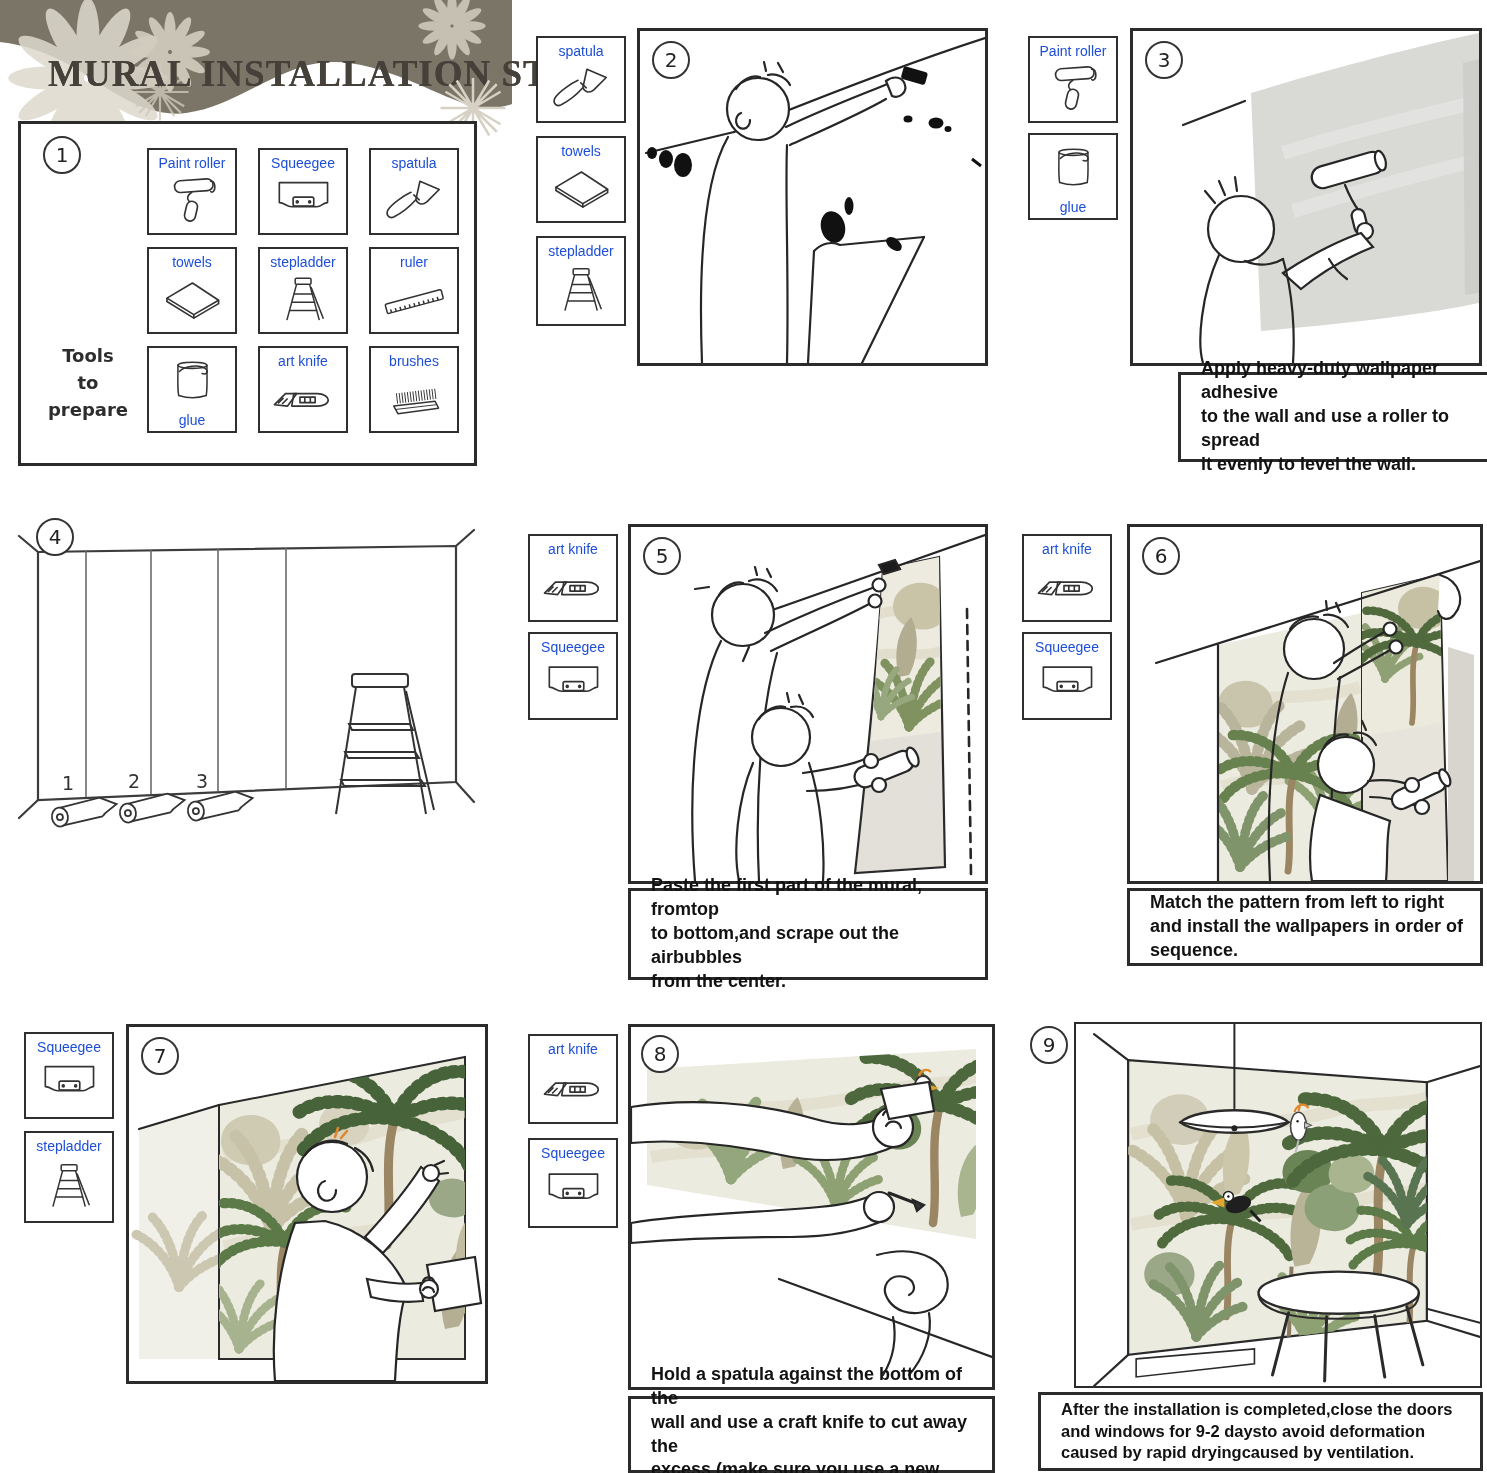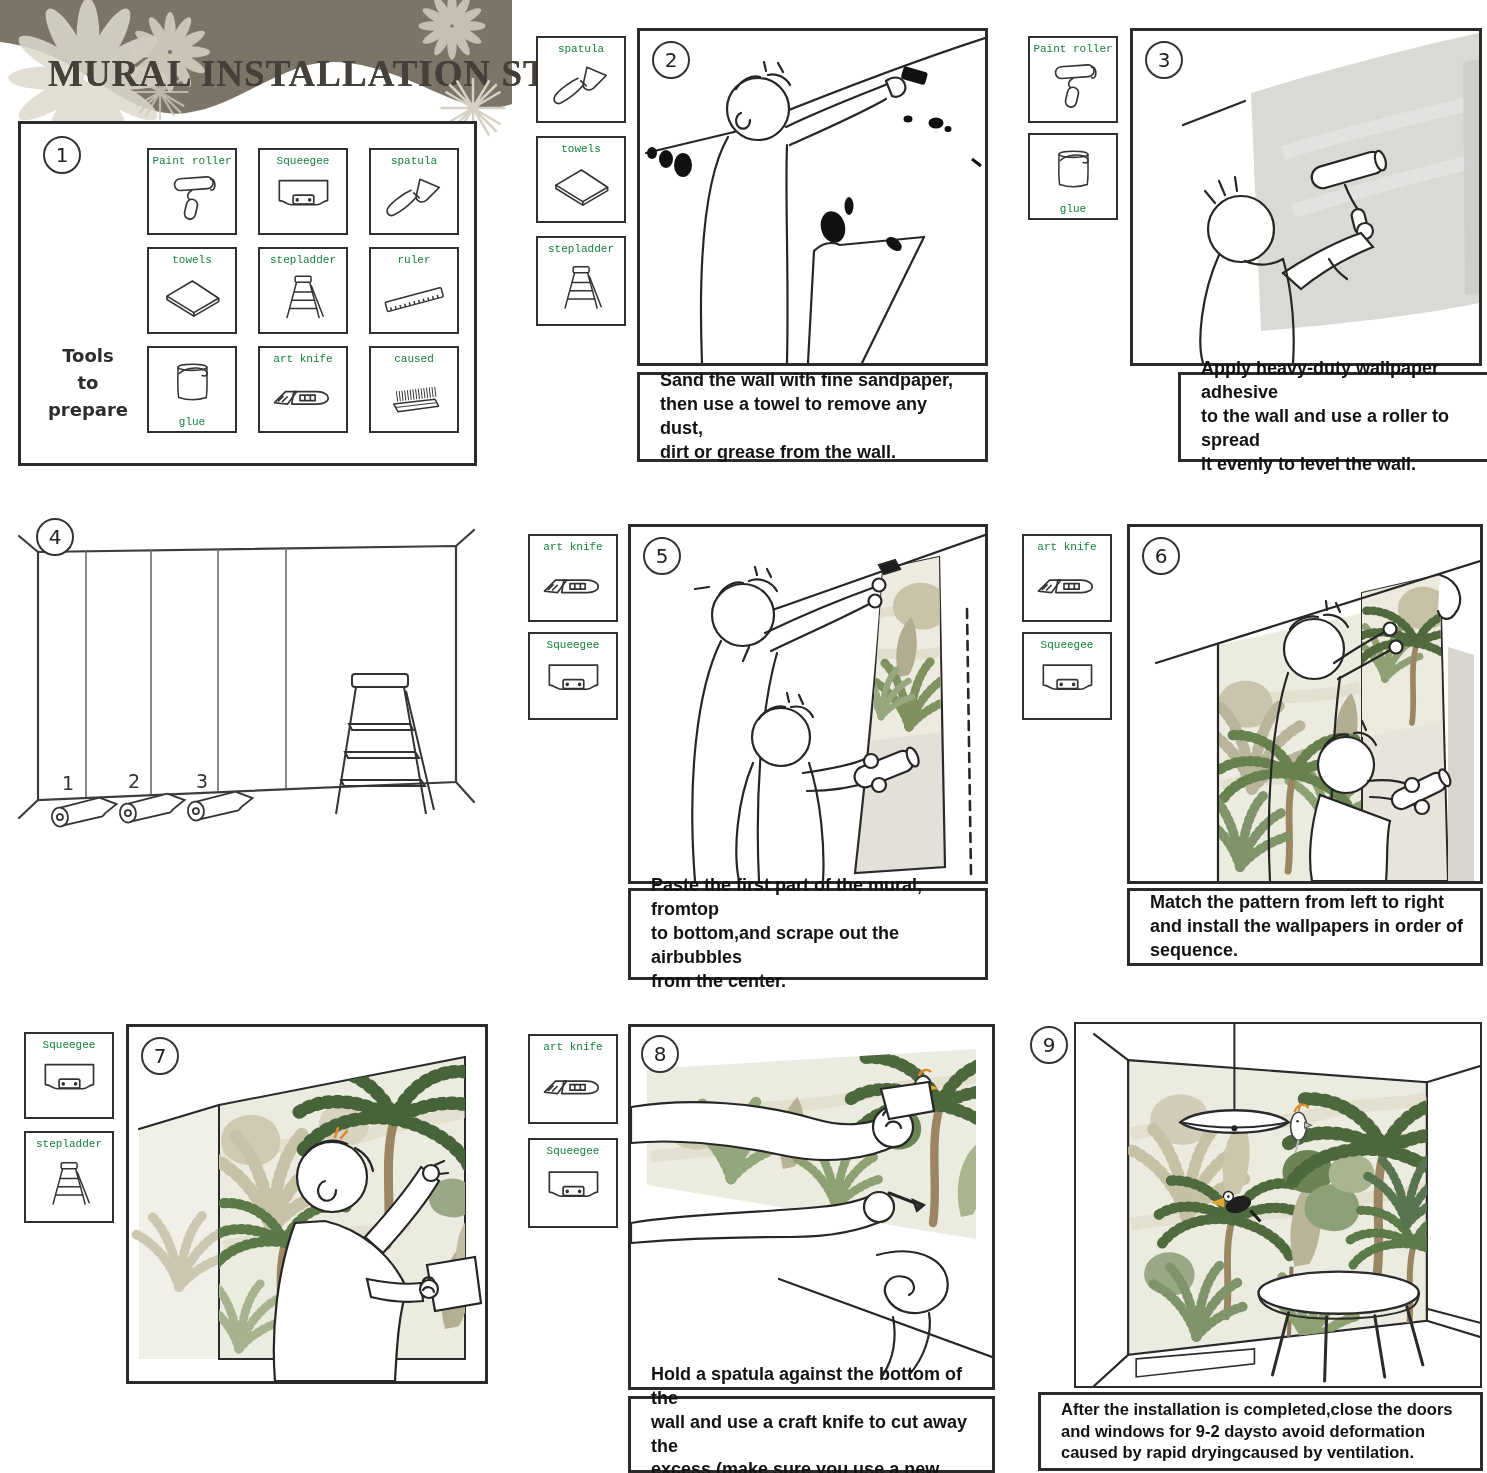--- a/index.html
+++ b/index.html
@@ -19,21 +19,21 @@
   .cap span{font-weight:bold;font-size:18px;line-height:1.33;color:#121212;white-space:pre-line}
   .cap.sm span{font-size:16.5px}
   .numc{position:absolute;width:34px;height:34px;border:2.5px solid #333;border-radius:50%;
         background:#fff;display:flex;align-items:center;justify-content:center;
         font-family:"DejaVu Sans",sans-serif;font-size:20px;color:#222;z-index:5}
   
   .tb{position:absolute;width:90px;height:87px;border:2px solid #2f2f2f;background:#fff;
       box-sizing:border-box;display:flex;flex-direction:column;align-items:center;
       padding:5px 2px 3px 2px}
   .tb.lbl-bottom{flex-direction:column-reverse}
-  .tb .lbl{font-family:Liberation Mono, monospace;font-size:11px;color:#15803d;white-space:nowrap}
+  .tb .lbl{font-family:Liberation Sans, sans-serif;font-size:14px;color:#1d4ed8;white-space:nowrap}
   .tb .ic{flex:1;width:84%;display:flex;align-items:center;justify-content:center}
   .tb .ic svg{width:100%;height:100%}
   
   #box1{position:absolute;left:18px;top:121px;width:459px;height:345px;
         border:3px solid #2b2b2b;background:#fff;box-sizing:border-box}
   .toolscap{position:absolute;left:6px;top:218px;width:122px;text-align:center;
             font-family:"DejaVu Sans",sans-serif;font-weight:bold;font-size:18px;
             line-height:1.5;color:#2d2d2d;white-space:pre-line}
   .grid1{position:absolute;left:126px;top:24px;display:grid;
          grid-template-columns:repeat(3,90px);grid-auto-rows:87px;gap:12px 21px}
@@ -200,21 +200,21 @@
                 <path d="M8,45 L24,29 L40,29 L27,47 Z"></path>
                 <path d="M13,43 L21,35 M19,44 L27,36"></path>
                 <path d="M36,29 H70 C80,29 86,34 86,38 C86,43 80,47 70,47 H33 Z"></path>
                 <rect x="45" y="34" width="22" height="8"></rect>
                 <path d="M52,34 v8 M60,34 v8"></path>
               </g>
             </svg>
           </div>
       </div>
       <div class="tb">
-        <div class="lbl">caused</div>
+        <div class="lbl">brushes</div>
         <div class="ic">
             <svg viewBox="0 0 100 72">
               <g stroke="#333">
                 <path d="M24,36 L82,29" fill="none" stroke-width="15" stroke-dasharray="1.4 2.6"></path>
                 <path d="M20,47 L80,40 L85,50 L26,58 Z" fill="#fff" stroke-width="2.2" stroke-linejoin="round"></path>
                 <path d="M22,52 L82,45" fill="none" stroke-width="1.4"></path>
               </g>
             </svg>
           </div>
       </div>
@@ -284,25 +284,20 @@
         <ellipse cx="193" cy="196" rx="12" ry="16" transform="rotate(-14 193 196)"></ellipse>
         <ellipse cx="209" cy="175" rx="4.5" ry="9"></ellipse>
         <ellipse cx="254" cy="213" rx="9" ry="5.5" transform="rotate(38 254 213)"></ellipse>
         <ellipse cx="296" cy="92" rx="7.5" ry="5.5"></ellipse>
         <ellipse cx="308" cy="98" rx="3.5" ry="3"></ellipse>
         <ellipse cx="268" cy="88" rx="4.5" ry="3.5"></ellipse>
         <rect x="262" y="38" width="25" height="13" rx="3" transform="rotate(16 274 44)"></rect>
         <path d="M332,128 l9,7 z" stroke="#111" stroke-width="3"></path>
       </g>
     </svg>
-  </div>
-  <div class="cap" style="left:637px;top:372px;width:351px;height:90px">
-    <span>Sand the wall with fine sandpaper,
-then use a towel to remove any dust,
-dirt or grease from the wall.</span>
   </div>
 
   <div class="tb" style="left:1028px;top:36px">
     <div class="lbl">Paint roller</div>
     <div class="ic">
         <svg viewBox="0 0 100 72">
           <g fill="none" stroke="#333" stroke-width="2.4" stroke-linecap="round">
             <rect x="24" y="6" width="56" height="17" rx="8.5" transform="rotate(-4 52 15)"></rect>
             <path d="M77,8 a4.5,8 0 1 1 -1,15" transform="rotate(-4 77 15)"></path>
             <path d="M49,24 C43,28 41,33 45,37"></path>

